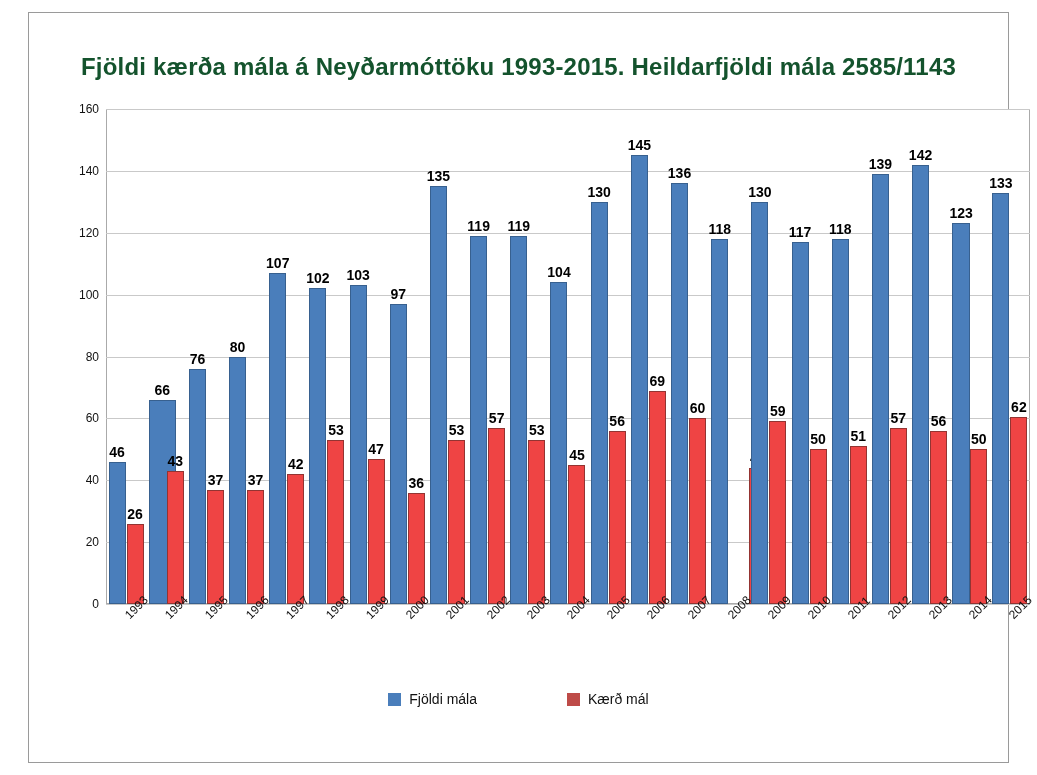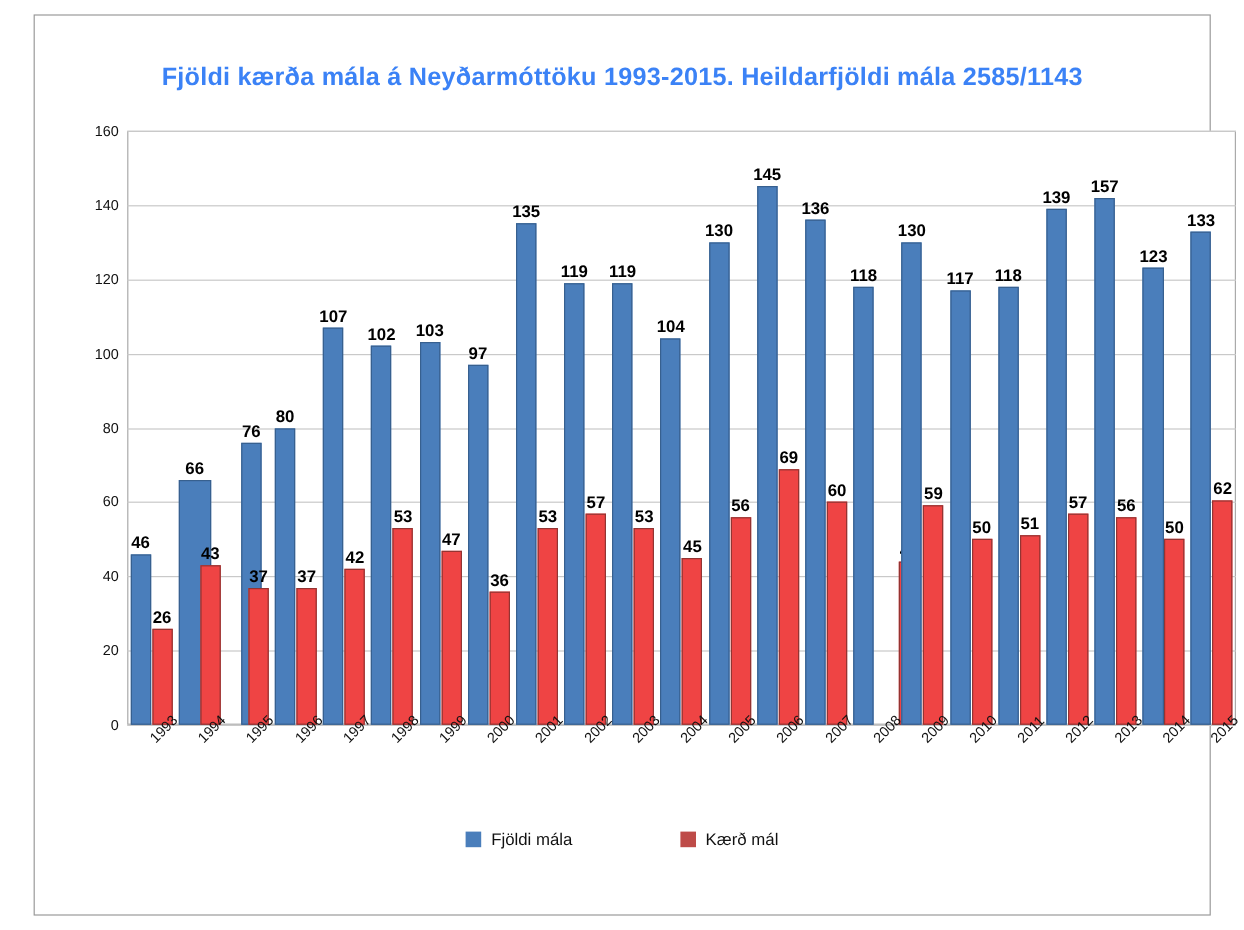--- a/index.html
+++ b/index.html
@@ -26,23 +26,23 @@
     border: 1px solid #9a9a9a;
     background: #ffffff;
     box-sizing: border-box;
   }
   #chart-title {
     position: absolute;
     left: 0;
     top: 40px;
     width: 100%;
     text-align: center;
-    font-size: 21px;
+    font-size: 24px;
     font-weight: bold;
-    color: #3b82f6;
+    color: #14532d;
     letter-spacing: 0.2px;
   }
   
   #plot {
     position: absolute;
     left: 77px;
     top: 96px;
     width: 924px;
     height: 495px;
   }
@@ -194,21 +194,21 @@
           <div class="group" style="left: 40.1739px; width: 40.1739px;">
             <div class="bar blue" style="left: 2.58696px; width: 27px; height: 204.188px;">
               <span class="bar-label">66</span>
             </div>
             <div class="bar red" style="left: 20.587px; width: 17px; height: 133.031px;">
               <span class="bar-label">43</span>
             </div>
             <div class="xtick">1994</div>
           </div>
           <div class="group" style="left: 80.3478px; width: 40.1739px;">
-            <div class="bar blue" style="left: 2.58696px; width: 17px; height: 235.125px; margin-left: 12px;">
+            <div class="bar blue" style="left: 2.58696px; width: 17px; height: 235.125px;">
               <span class="bar-label">76</span>
             </div>
             <div class="bar red" style="left: 20.587px; width: 17px; height: 114.469px;">
               <span class="bar-label">37</span>
             </div>
             <div class="xtick">1995</div>
           </div>
           <div class="group" style="left: 120.522px; width: 40.1739px;">
             <div class="bar blue" style="left: 2.58696px; width: 17px; height: 247.5px;">
               <span class="bar-label">80</span>
@@ -357,21 +357,21 @@
             <div class="bar blue" style="left: 2.58696px; width: 17px; height: 430.031px;">
               <span class="bar-label">139</span>
             </div>
             <div class="bar red" style="left: 20.587px; width: 17px; height: 176.344px;">
               <span class="bar-label">57</span>
             </div>
             <div class="xtick">2012</div>
           </div>
           <div class="group" style="left: 803.478px; width: 40.1739px;">
             <div class="bar blue" style="left: 2.58696px; width: 17px; height: 439.312px;">
-              <span class="bar-label">157</span>
+              <span class="bar-label">142</span>
             </div>
             <div class="bar red" style="left: 20.587px; width: 17px; height: 173.25px;">
               <span class="bar-label">56</span>
             </div>
             <div class="xtick">2013</div>
           </div>
           <div class="group" style="left: 843.652px; width: 40.1739px;">
             <div class="bar blue" style="left: 2.58696px; width: 17px; height: 380.531px; padding-left: 16px;">
               <span class="bar-label">123</span>
             </div>

